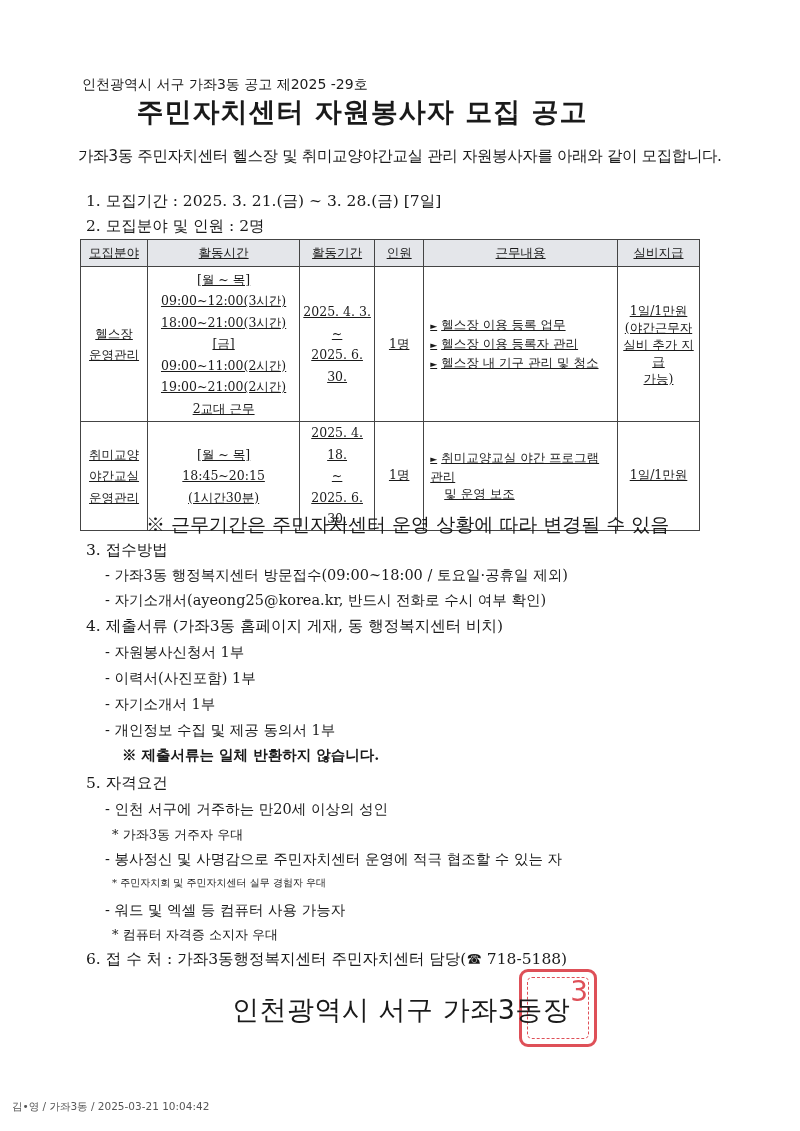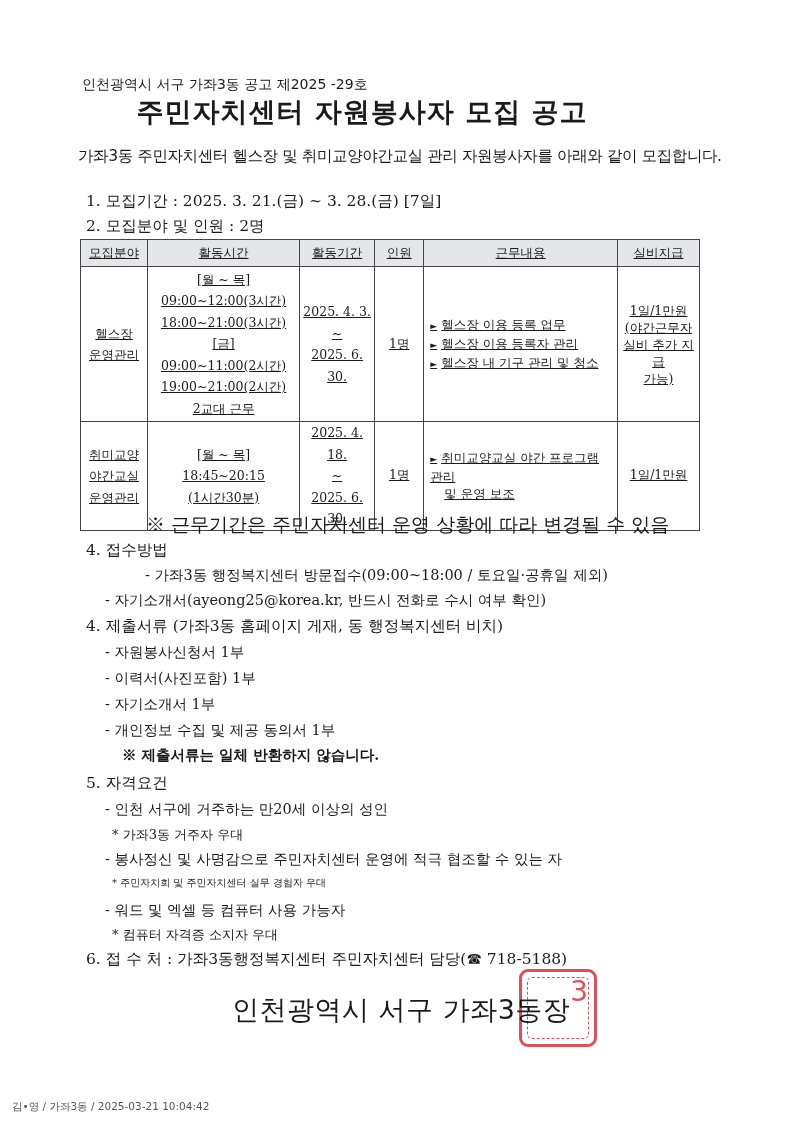--- a/index.html
+++ b/index.html
@@ -17,21 +17,21 @@
              font-size:12.5px; font-family:"DejaVu Serif", serif;text-decoration:underline; }
   table.rt th, table.rt td { border:1px solid #444; text-align:center; vertical-align:middle; padding:0 2px; }
   table.rt th { background:#e4e6ea; font-weight:normal; height:26px; font-family:"DejaVu Sans", sans-serif; font-size:12.5px; }
   table.rt td.duties { text-align:left; padding-left:6px; }
   .line { display:block; line-height:21.5px; }
   .duty { display:block; line-height:17px; }
   .tri { font-size:9px; margin-right:4px; }
   .note { left:100px; top:512px; font-size:19px;margin-left:46px; }
   .sub { font-size:14.5px; }
   .s3 { left:86px; top:540px; }
-  .s3a { left:105px; top:566px;margin-left:40px; }
+  .s3a { left:105px; top:566px; }
   .s3b { left:105px; top:591px; }
   .s4 { left:86px; top:616px; }
   .s4a { left:105px; top:643px; }
   .s4b { left:105px; top:669px; }
   .s4c { left:105px; top:695px; }
   .s4d { left:105px; top:721px; }
   .s4e { left:122px; top:746px; font-weight:bold; }
   .s5 { left:86px; top:773px; }
   .s5a { left:105px; top:800px; }
   .s5b { left:112px; top:826px; font-size:13px; }
@@ -130,21 +130,21 @@
         <span class="duty"><span class="tri">►</span><span>취미교양교실 야간 프로그램 관리</span></span>
         <span class="duty" style="padding-left:14px">및 운영 보조</span>
       </td>
       <td>1일/1만원</td>
     </tr>
   </tbody>
 </table>
 
 <div class="abs note">※ 근무기간은 주민자치센터 운영 상황에 따라 변경될 수 있음</div>
 
-<div class="abs sec s3">4. 접수방법</div>
+<div class="abs sec s3">3. 접수방법</div>
 <div class="abs sub s3a">- 가좌3동 행정복지센터 방문접수(09:00~18:00 / 토요일·공휴일 제외)</div>
 <div class="abs sub s3b">- 자기소개서(ayeong25@korea.kr, 반드시 전화로 수시 여부 확인)</div>
 
 <div class="abs sec s4">4. 제출서류 (가좌3동 홈페이지 게재, 동 행정복지센터 비치)</div>
 <div class="abs sub s4a">- 자원봉사신청서 1부</div>
 <div class="abs sub s4b">- 이력서(사진포함) 1부</div>
 <div class="abs sub s4c">- 자기소개서 1부</div>
 <div class="abs sub s4d">- 개인정보 수집 및 제공 동의서 1부</div>
 <div class="abs sub s4e">※ 제출서류는 일체 반환하지 않습니다.</div>
 

